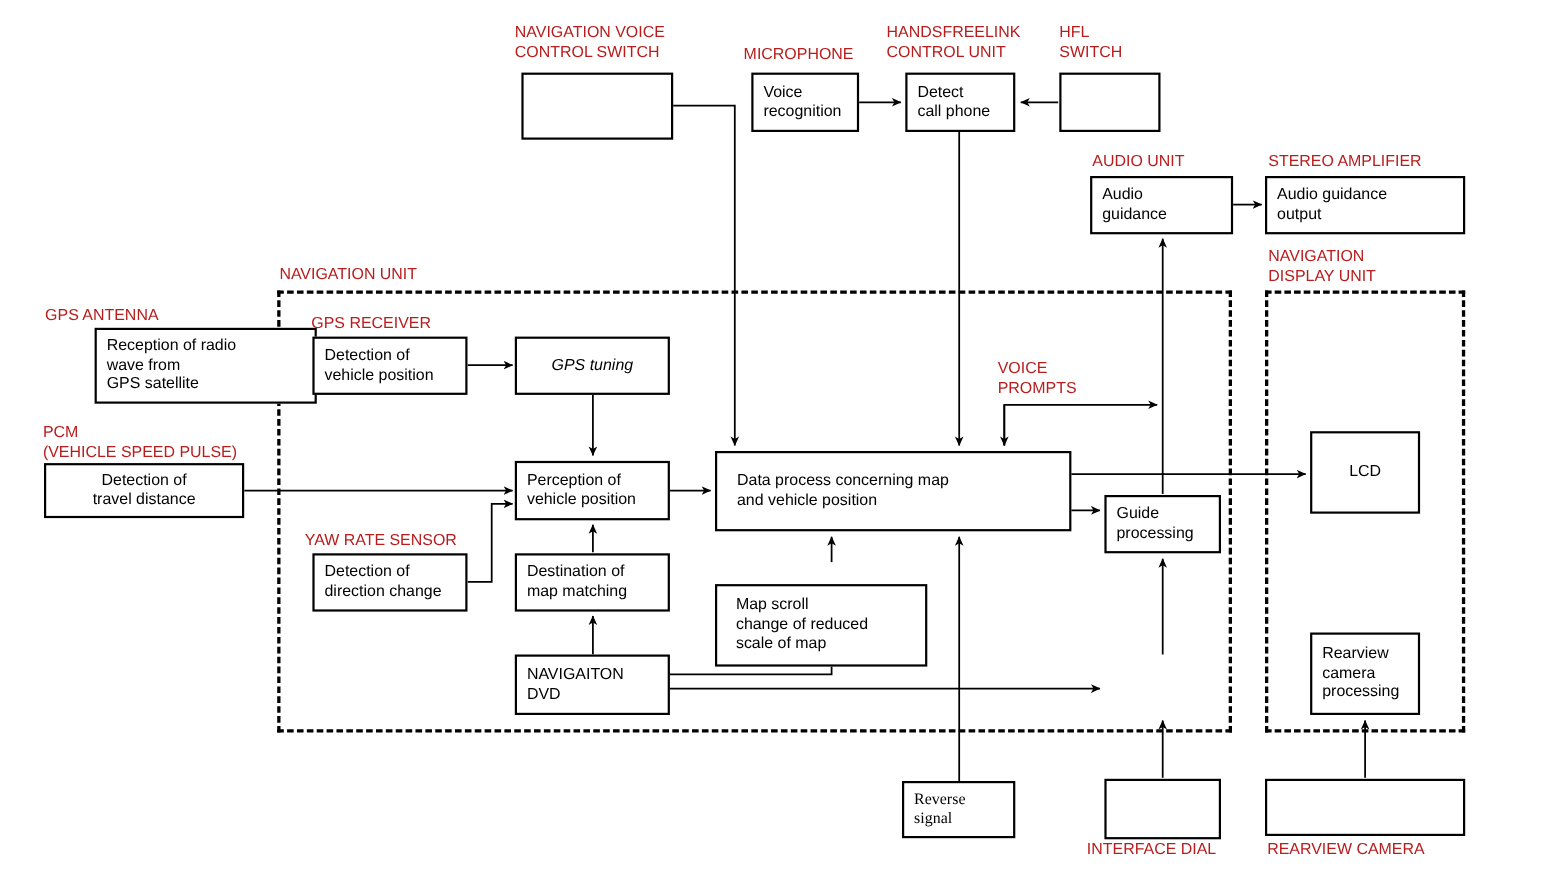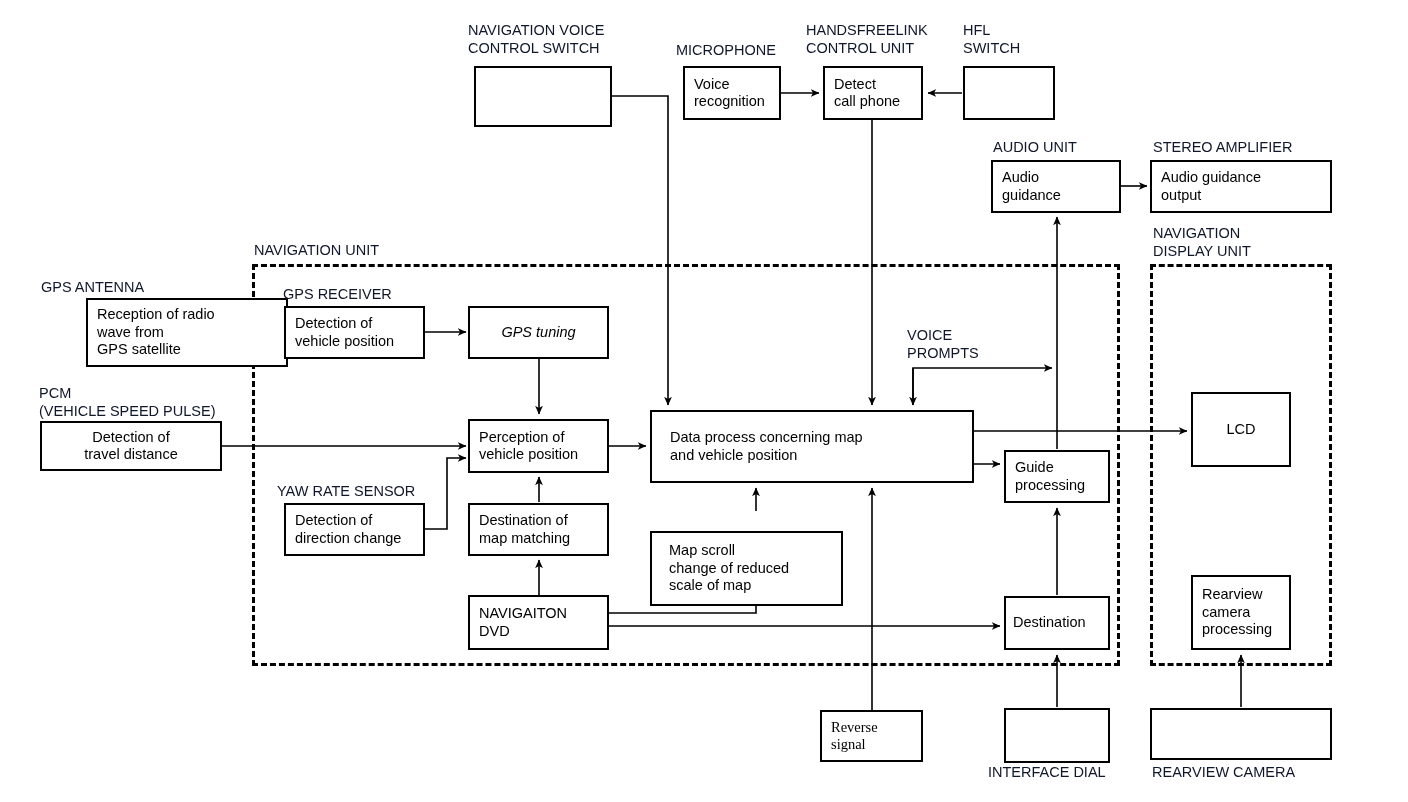--- a/index.html
+++ b/index.html
@@ -42,21 +42,21 @@
   .blockbox.center .btext {
     width: 100%;
     text-align: center;
     padding-left: 0;
     padding-right: 0;
   }
   .caption {
     position: absolute;
     font-size: 14.5px;
     line-height: 17.5px;
-    color: #0f172a;
+    color: #b91c1c;
     white-space: pre-line;
     z-index: 6;
   }
   .dashframe {
     position: absolute;
     box-sizing: border-box;
     border: 3px dashed #000000;
     z-index: 1;
     background: transparent;
   }
@@ -228,23 +228,20 @@
     <span class="btext" style="padding-left:17px;">Map scroll
 change of reduced
 scale of map</span>
   </div>
 
   <div class="blockbox" style="left:1004px; top:450px; width:106px; height:53px;">
     <span class="btext">Guide
 processing</span>
   </div>
 
-  <div class="blockbox" style="left:1004px; top:596px; width:106px; height:54px;">
-    <span class="btext" style="padding-left:7px;">Destination</span>
-  </div>
 
   <div class="blockbox" style="left:820px; top:710px; width:103px; height:52px;font-family:Liberation Serif, serif;">
     <span class="btext">Reverse
 signal</span>
   </div>
 
   <div class="blockbox center" style="left:1191px; top:392px; width:100px; height:75px;">
     <span class="btext">LCD</span>
   </div>
 

